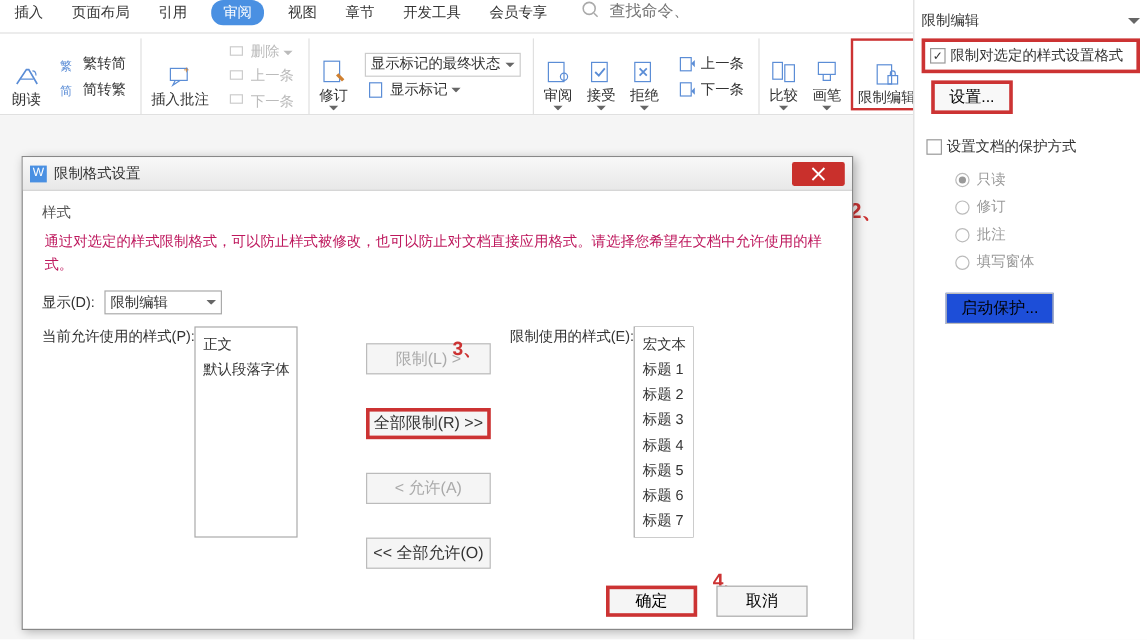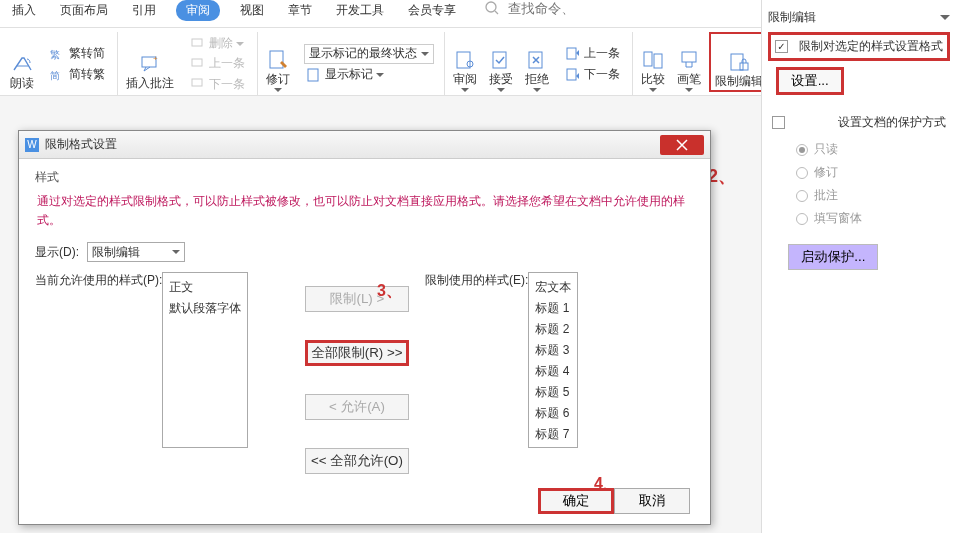--- a/index.html
+++ b/index.html
@@ -27,34 +27,34 @@
     .dropdown-caret { width: 8px; height: 4px; }
     .combo { border: 1px solid #ccc; background: #fff; padding: 1px 4px; height: 20px; display: flex; align-items: center; gap: 4px; }
     
     
     .main-area { position: absolute; top: 96px; left: 0; right: 0; bottom: 0; background: #f5f5f5; }
     
     
     .side-panel { position: absolute; right: 0; top: 0; width: 195px; height: 100%; background: #fff; border-left: 1px solid #ddd; padding: 6px 6px; }
     .side-header { display: flex; justify-content: space-between; align-items: center; height: 22px; }
     .side-caret { width: 10px; height: 5px; }
-    .side-row { display: flex; align-items: center; gap: 4px; padding: 3px 4px; margin-top: 4px; justify-content: space-between; }
+    .side-row { display: flex; align-items: center; gap: 4px; padding: 3px 4px; margin-top: 4px; }
     .side-row.boxed { border: 3px solid #cc3333; }
     .checkbox { width: 13px; height: 13px; border: 1px solid #999; display: inline-flex; align-items: center; justify-content: center; }
     .checkbox.checked::after { content: "✓"; font-size: 10px; color: #333; }
     .side-btn { border: 1px solid #bbb; background: #f8f8f8; padding: 2px 12px; cursor: pointer; margin-left: 8px; }
     .side-btn.boxed { border: 3px solid #cc3333; }
     .radio-group { margin-left: 28px; margin-top: 4px; }
     .radio-row { display: flex; align-items: center; gap: 6px; padding: 3px 0; color: #999; }
     .radio { width: 12px; height: 12px; border: 1px solid #bbb; border-radius: 50%; display: inline-flex; align-items: center; justify-content: center; }
     .radio.checked::after { content: ""; width: 6px; height: 6px; background: #999; border-radius: 50%; }
     .anno { position: absolute; color: #cc3333; font-size: 18px; font-weight: bold; }
     .anno1 { right: 130px; top: 110px; }
     .anno2 { right: 220px; top: 164px; }
-    .start-protect { border: 1px solid #bbb; background: #c4b5fd; padding: 3px 12px; cursor: pointer; margin-top: 14px; margin-left: 20px; }
+    .start-protect { border: 1px solid #bbb; background: #1d4ed8; padding: 3px 12px; cursor: pointer; margin-top: 14px; margin-left: 20px; }
     
     
     .dialog { position: absolute; left: 18px; top: 130px; width: 693px; height: 395px; background: #fff; border: 1px solid #888; box-shadow: 2px 2px 8px rgba(0,0,0,0.3); }
     .dialog-title { height: 28px; background: linear-gradient(#f8f8f8, #e8e8e8); border-bottom: 1px solid #ccc; display: flex; align-items: center; padding: 0 6px; }
     .title-icon { width: 14px; height: 14px; background: #4a90e2; margin-right: 6px; display:flex; align-items:center; justify-content:center; color:#fff; font-size:10px; }
     .close-btn { margin-left: auto; width: 44px; height: 20px; background: #c9302c; color: #fff; display: flex; align-items: center; justify-content: center; cursor: pointer; border-radius: 2px;}
     .dialog-body { padding: 10px 16px; }
     .section-label { font-weight: normal; color: #555; margin-bottom: 6px; }
     .section-text { color: #be185d; margin: 6px 2px 12px; line-height: 1.6; }
     .display-row { display: flex; align-items: center; gap: 8px; margin-bottom: 10px; }
@@ -63,21 +63,21 @@
     .list-col { display: flex; width: 254px; }
     .list-label { margin-bottom: 4px; color: #333; }
     .list-box { border: 1px solid #aaa; background: #fff; height: 176px; padding: 4px 6px; overflow: auto; }
     .list-item { padding: 2px 0; cursor: pointer; }
     .btn-col { display: flex; flex-direction: column; gap: 28px; align-items: center; justify-content: flex-start; padding-top: 14px; width: 120px; }
     .mid-btn { width: 104px; height: 26px; border: 1px solid #bbb; background: #f5f5f5; cursor: pointer; color: #333; }
     .mid-btn:disabled { color: #aaa; }
     .mid-btn.boxed { border: 3px solid #cc3333; }
     .anno3 { position: absolute; left: 358px; top: 150px; color: #cc3333; font-size: 16px; font-weight: bold; }
     .anno4 { position: absolute; left: 575px; top: 343px; color: #cc3333; font-size: 16px; font-weight: bold; }
-    .dialog-buttons { position: absolute; right: 20px; bottom: 10px; display: flex; }
+    .dialog-buttons { position: absolute; right: 37px; bottom: 10px; display: flex; gap: 16px; }
     .dlg-btn { width: 76px; height: 26px; border: 1px solid #aaa; background: #f5f5f5; cursor: pointer; }
     .dlg-btn.boxed { border: 3px solid #cc3333; }
   </style>
 </head>
 <body>
 
 <div class="menu-bar">
   <span class="menu-item">插入</span>
   <span class="menu-item">页面布局</span>
   <span class="menu-item">引用</span>

